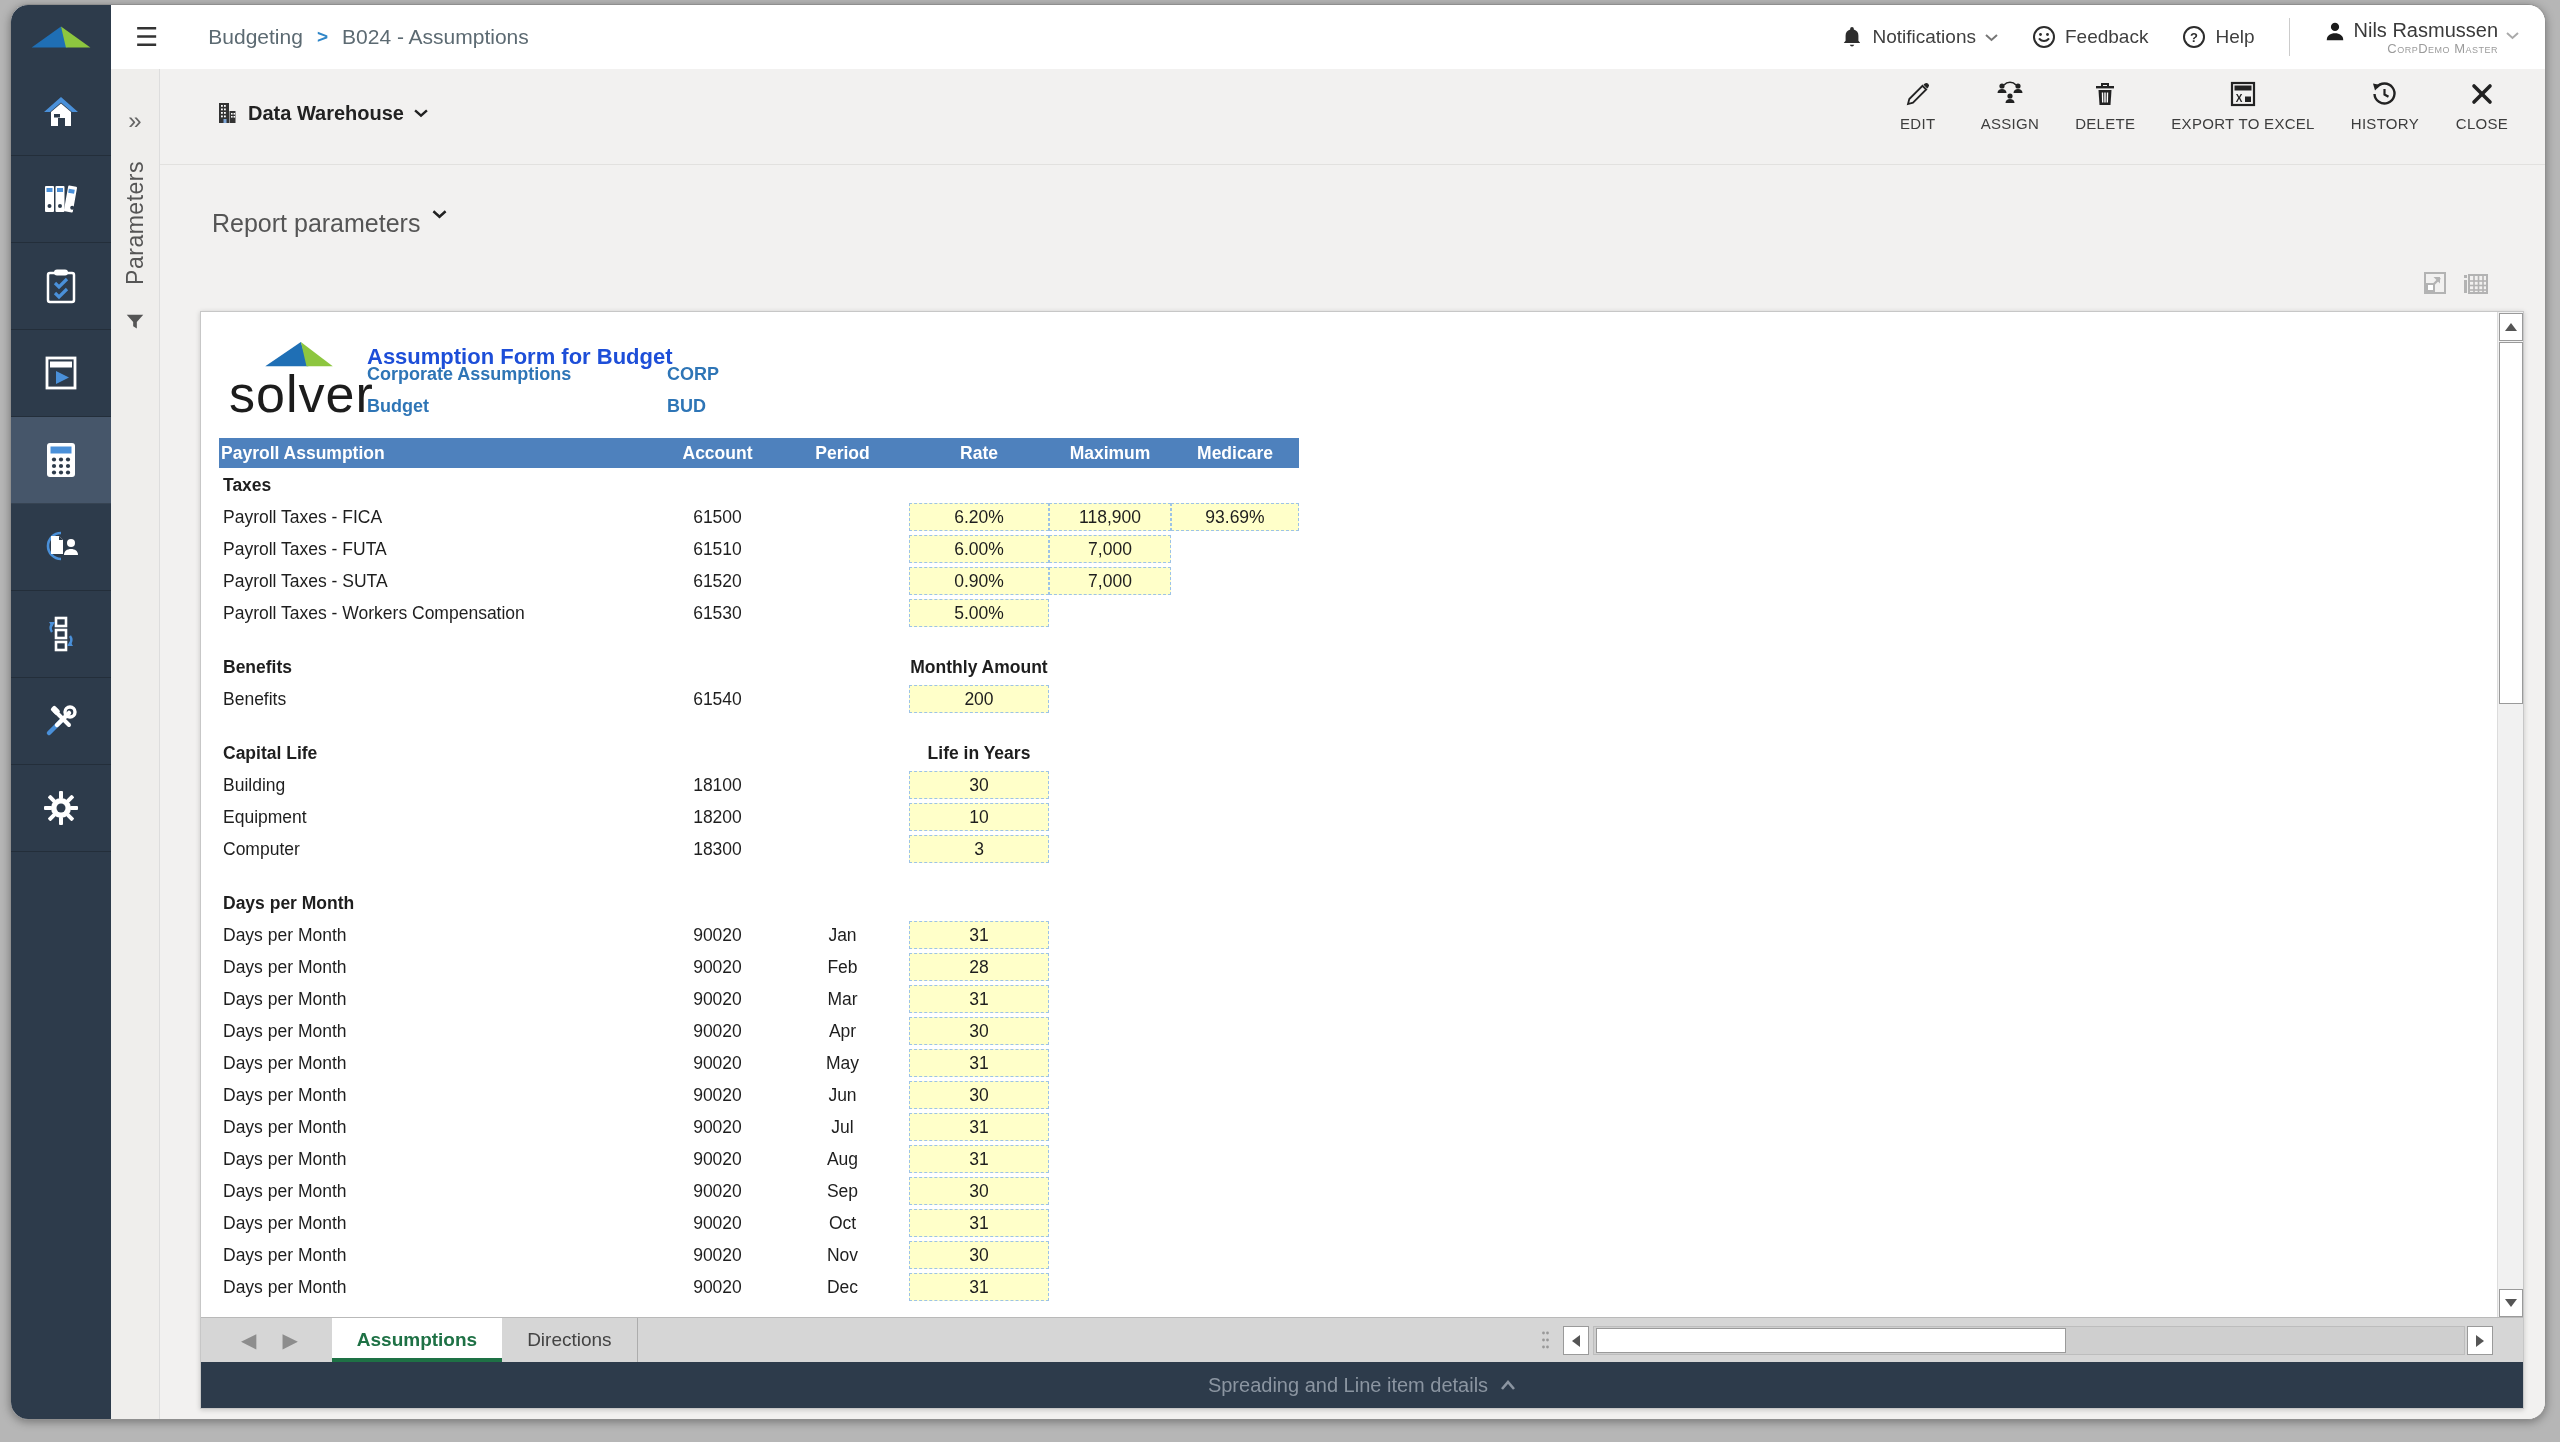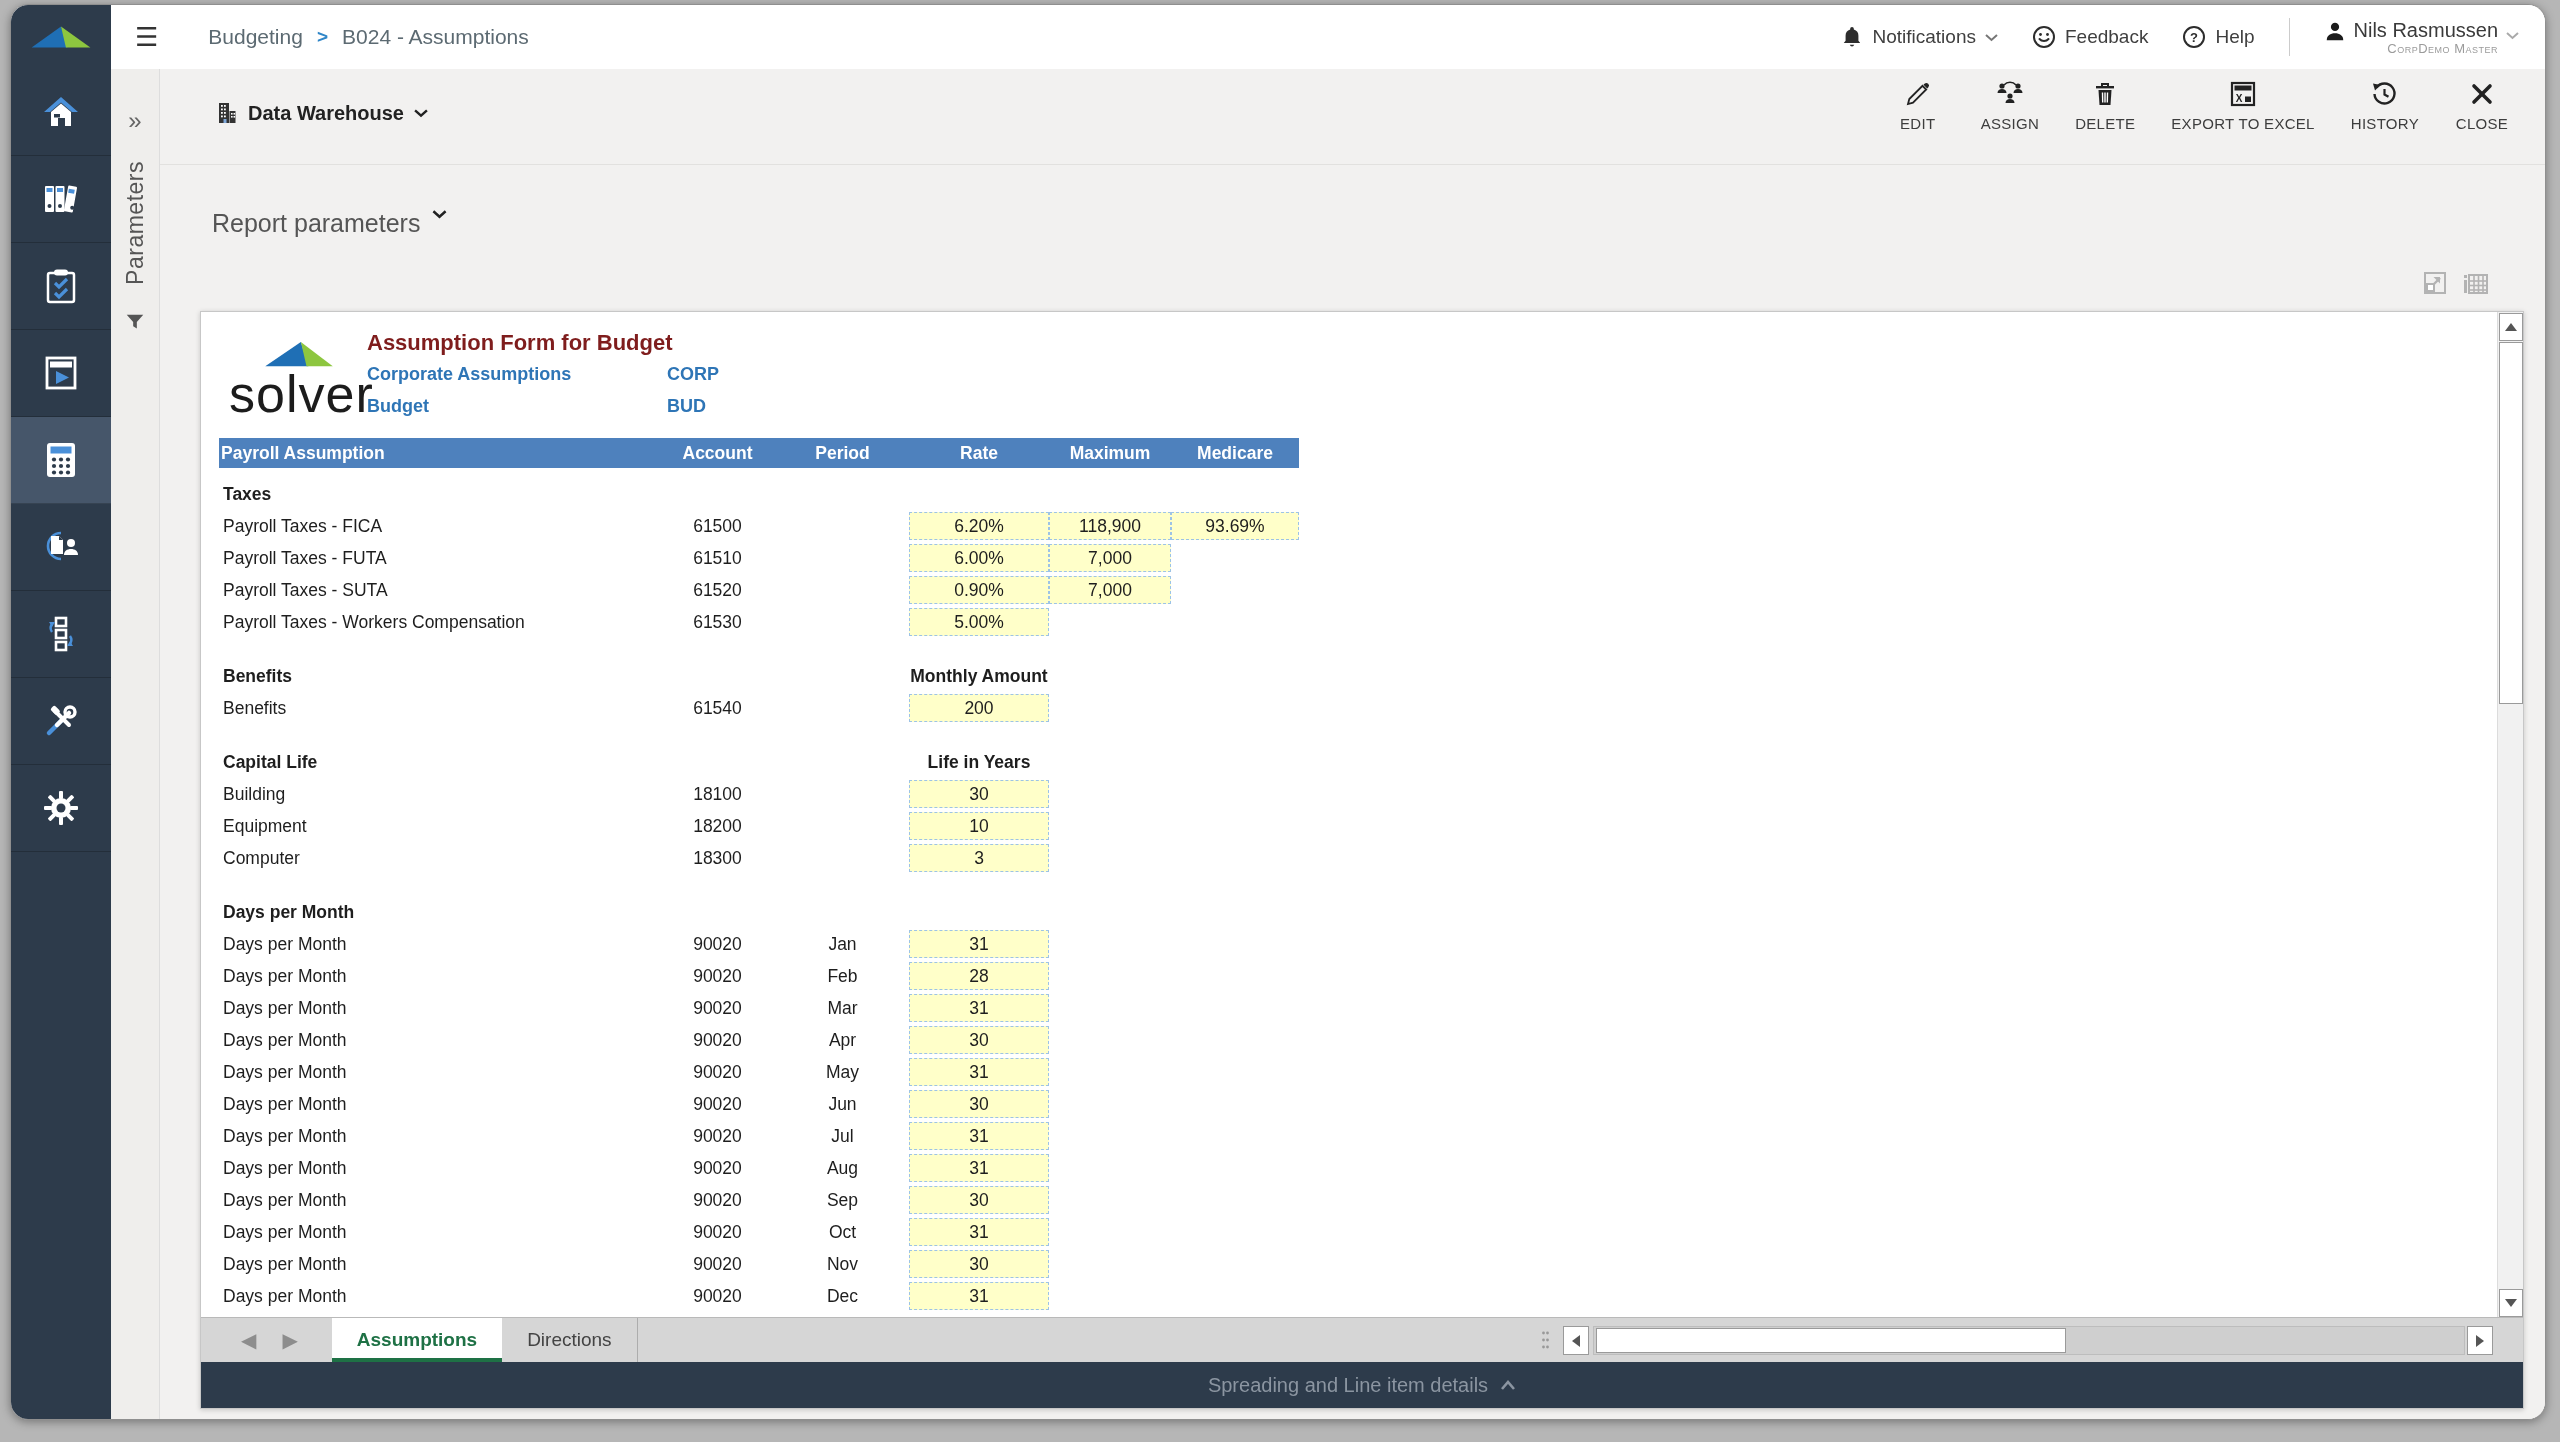--- a/index.html
+++ b/index.html
@@ -37,25 +37,25 @@
   .report-params{position:absolute;left:52px;top:140px;display:flex;align-items:flex-start;gap:12px;font-size:25px;color:#555;cursor:pointer;}
   .card-icons{position:absolute;top:202px;right:56px;display:flex;gap:16px;}
   .card-icons svg{cursor:pointer;}
   
   .card{position:absolute;left:40px;top:242px;width:2322px;height:1096px;background:#fff;border:1px solid #c7c7c7;box-shadow:0 1px 5px rgba(0,0,0,.18);}
   .sheetarea{position:absolute;left:0;top:0;right:0;bottom:90px;overflow:hidden;background:#fff;}
   .sheet{position:absolute;left:0;top:0;right:25px;bottom:0;padding:14px 0 0 18px;}
   .sheethead{position:relative;height:112px;}
   .slogo{position:absolute;left:10px;top:14px;width:140px;text-align:center;}
   .slogo .stext{font-size:52px;color:#1c1c1c;letter-spacing:1px;line-height:.8;font-family:"Liberation Sans",sans-serif;}
-  .stitle{position:absolute;left:148px;top:4px;font-size:22px;font-weight:bold;color:#7f1d1d;}
+  .stitle{position:absolute;left:148px;top:18px;font-size:22px;font-weight:bold;color:#1d4ed8;}
   .ssub{position:absolute;left:148px;font-size:18px;font-weight:bold;color:#2e75b6;}
   .ssubval{position:absolute;left:448px;font-size:18px;font-weight:bold;color:#2e75b6;}
   .srow{display:grid;grid-template-columns:440px 117px 133px 140px 122px 128px;height:32px;align-items:center;font-size:17.5px;color:#1e1e1e;}
-  .srow.hdr{background:#4e81bd;height:30px;color:#fff;font-weight:bold;width:1080px;margin-bottom:10px;}
+  .srow.hdr{background:#4e81bd;height:30px;color:#fff;font-weight:bold;width:1080px;margin-bottom:1px;}
   .srow.hdr span{padding:0 2px;}
   .c1{padding-left:4px;}
   .center,.c2,.c3{text-align:center;}
   .c4,.c5,.c6{text-align:center;}
   .bold{font-weight:bold;}
   .sgap{height:22px;}
   .vcell{display:flex;align-items:center;justify-content:center;height:32px;}
   .ycell{display:block;width:100%;height:26px;line-height:26px;text-align:center;background:#ffffc9;border:1px dashed #9dc3e6;}
   
   .vscroll{position:absolute;right:0;top:0;bottom:0;width:25px;background:#f1f1f1;border-left:1px solid #dcdcdc;}

